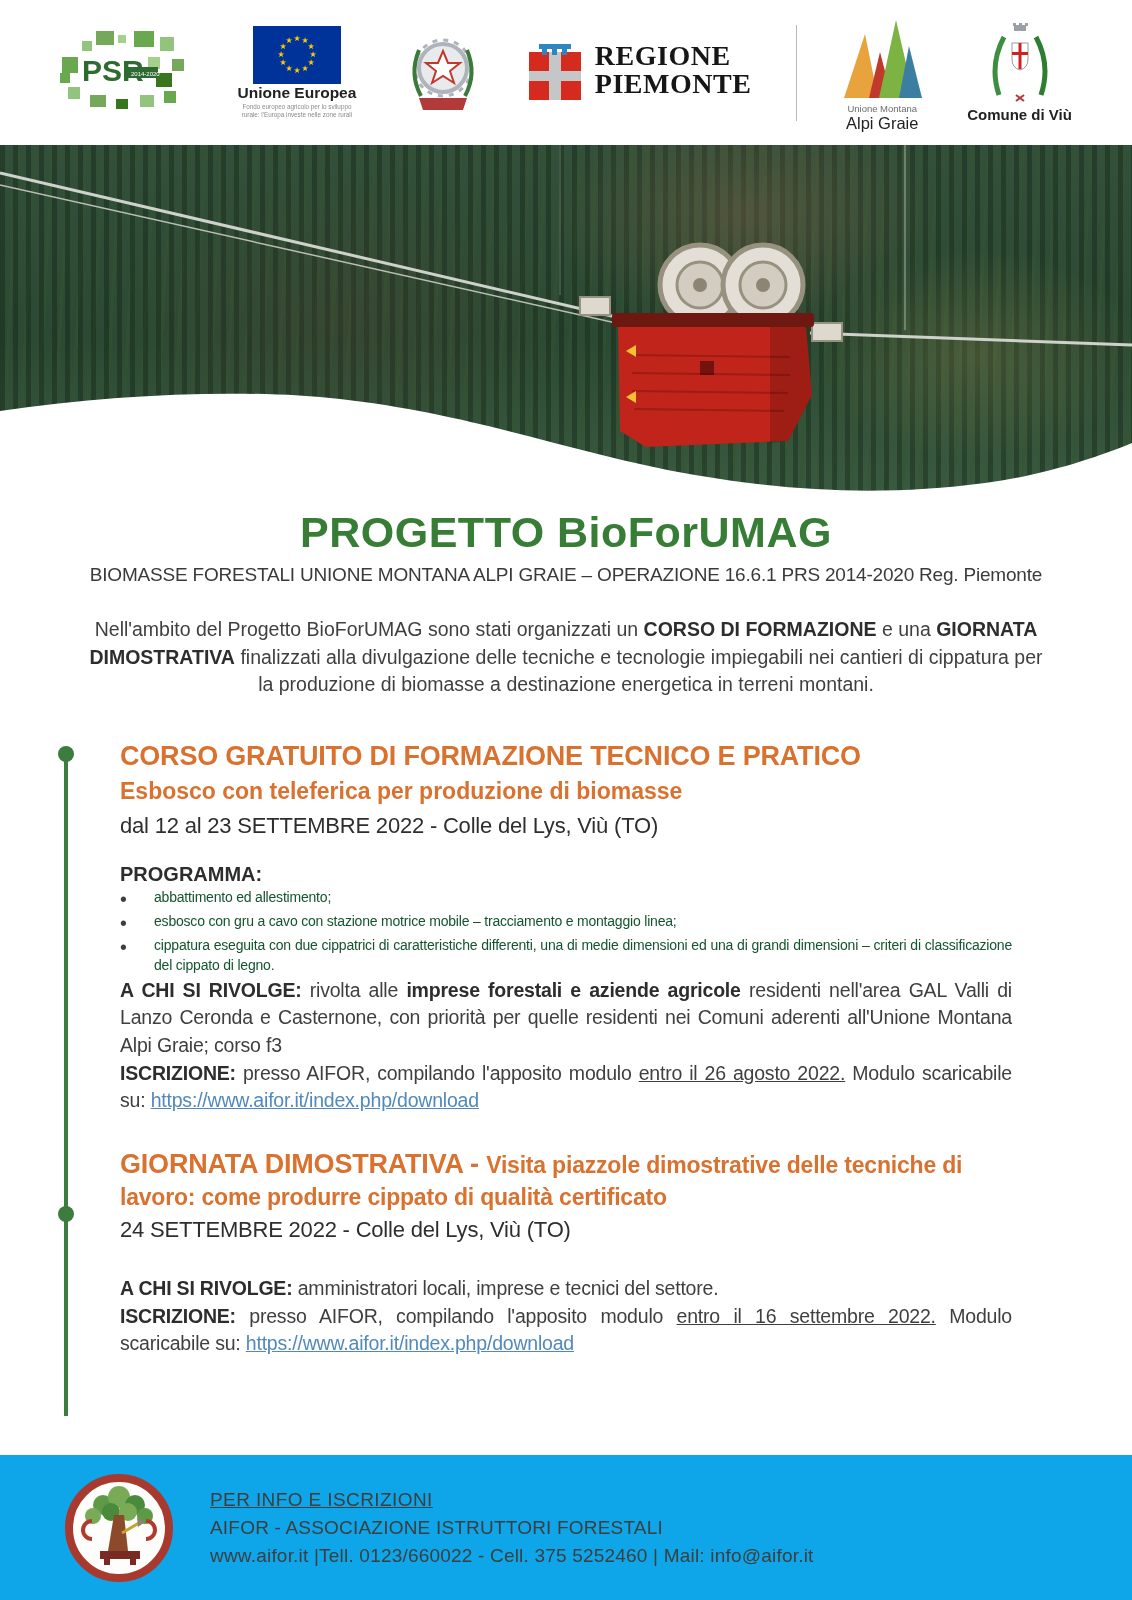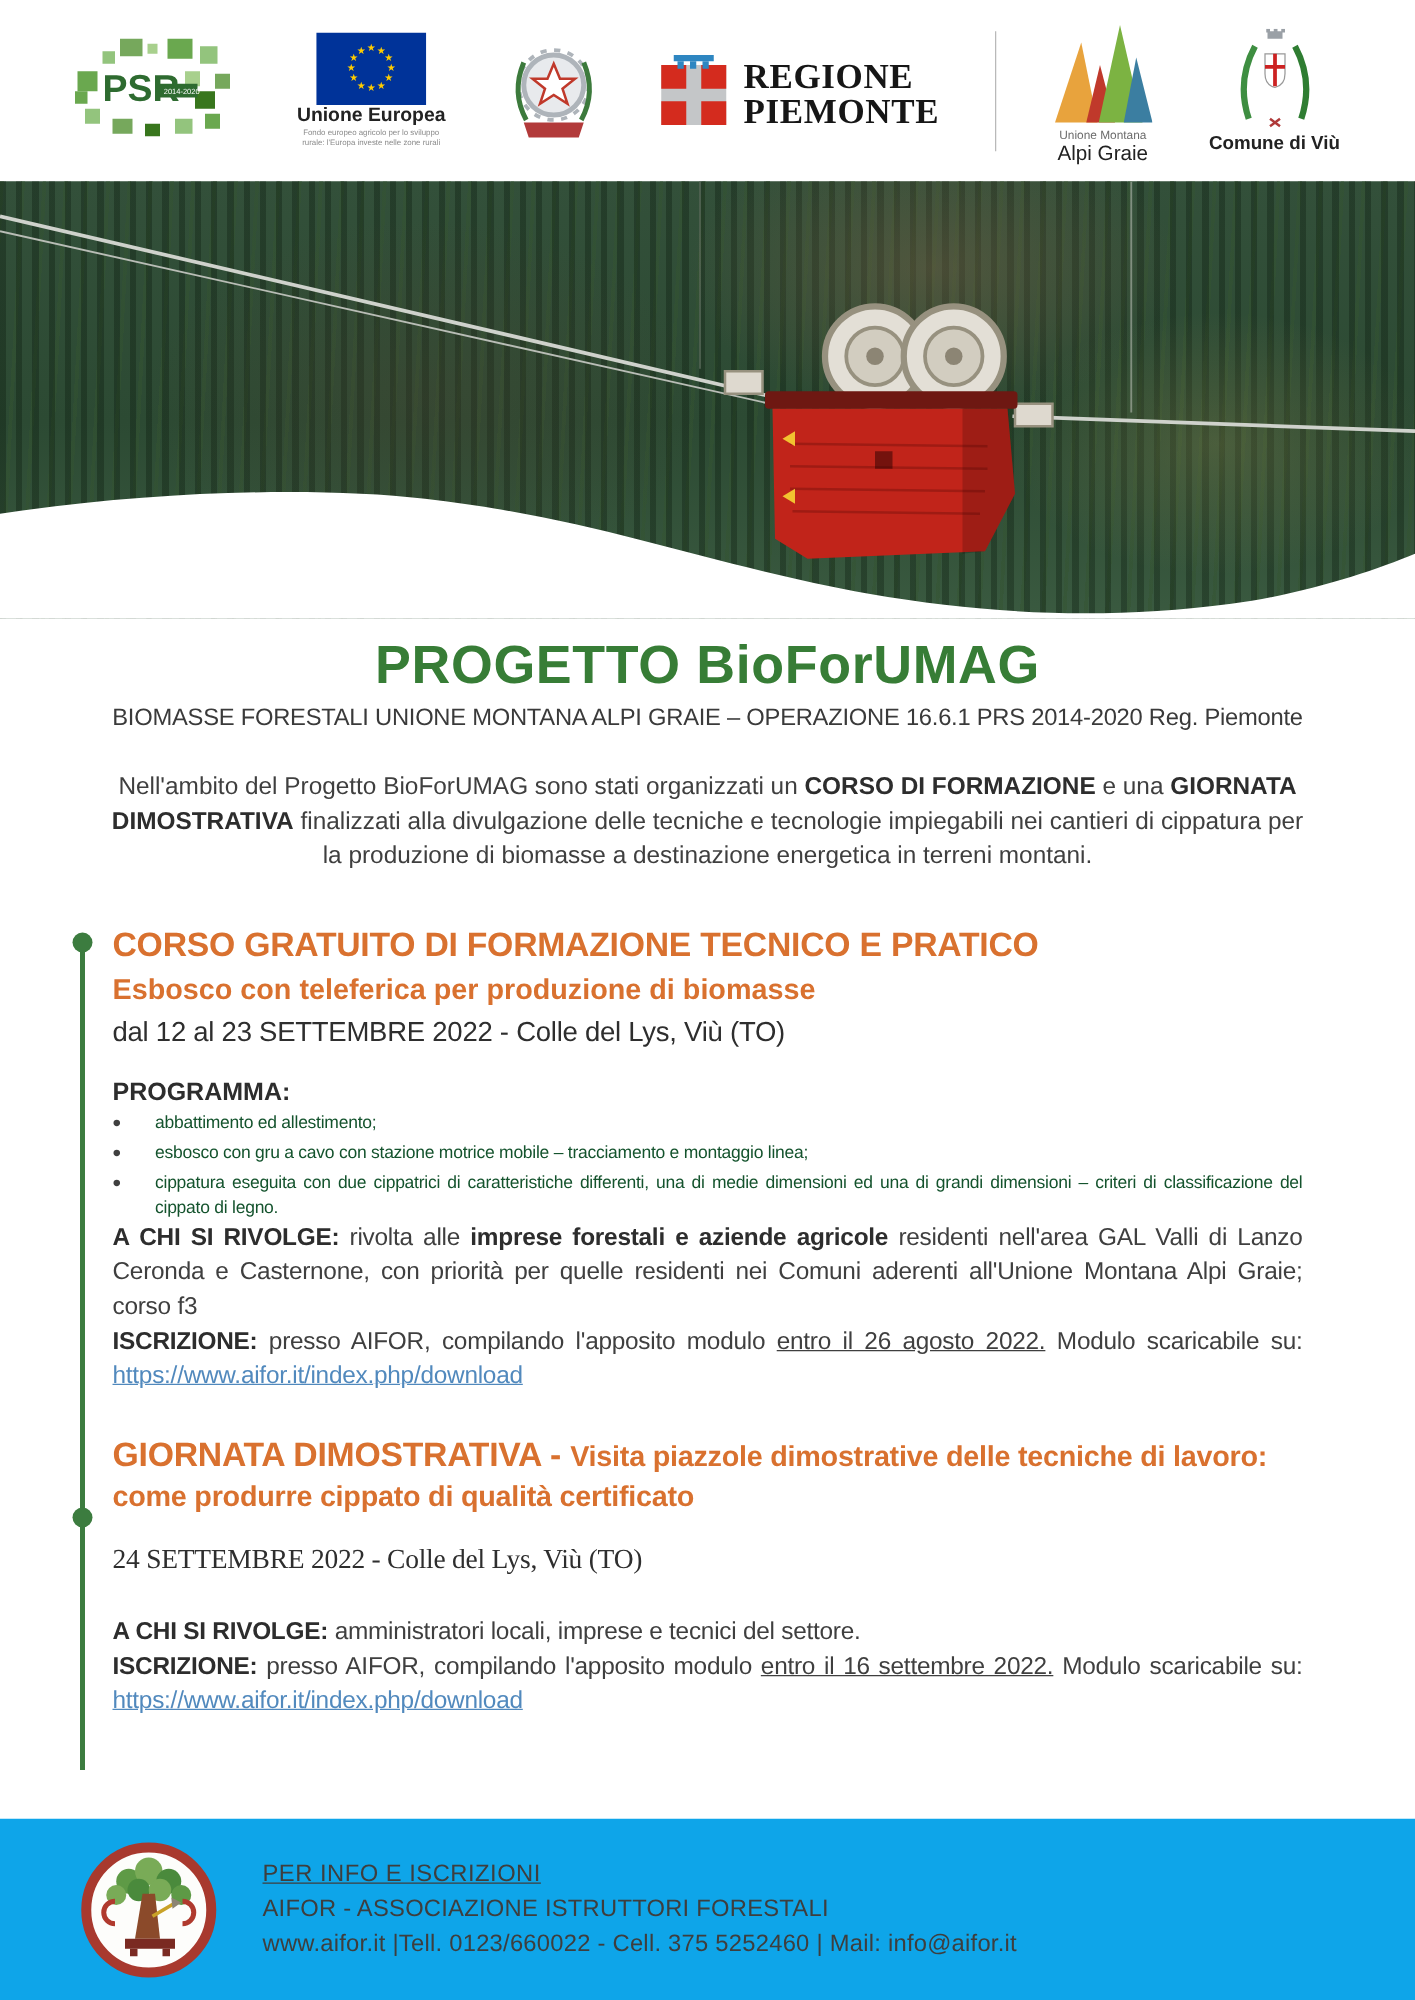--- a/index.html
+++ b/index.html
@@ -5,21 +5,21 @@
   html,body{margin:0;padding:0;background:#e9e9e9;}
   .page{position:relative;width:1132px;height:1600px;margin:0 auto;background:#fff;overflow:hidden;
         font-family:"Liberation Sans", sans-serif;color:#3f3f3f;}
 
   
   .logos{height:145px;display:flex;align-items:center;justify-content:space-between;
          padding:0 60px;box-sizing:border-box;background:#fff;}
   .logo{display:flex;flex-direction:column;align-items:center;}
   .eu-label{font-size:15.5px;font-weight:bold;color:#222;margin-top:0;}
   .eu-caption{font-size:6.3px;line-height:1.25;color:#8a8a8a;text-align:center;width:128px;margin-top:1px;}
-  .regione-wrap{display:flex;align-items:flex-end;gap:10px;}
+  .regione-wrap{display:flex;align-items:flex-start;gap:10px;}
   .regione-text{font-family:"Liberation Serif", serif;font-size:28px;font-weight:600;
                 color:#161616;line-height:1.0;letter-spacing:.5px;}
   .hdr-divider{width:1px;height:96px;background:#b9b9b9;}
   .alpi-line1{font-size:9.5px;color:#6b6b6b;margin-top:3px;}
   .alpi-line2{font-size:16.5px;font-weight:normal;color:#222;}
   .viu-label{font-size:15px;font-weight:bold;color:#222;margin-top:3px;}
 
   
   .hero{position:relative;height:350px;overflow:hidden;
     background:
@@ -30,21 +30,21 @@
       repeating-linear-gradient(93deg, rgba(52,84,48,.45) 0 3px, rgba(0,0,0,0) 3px 17px),
       linear-gradient(180deg,#33503a 0%,#2c4a33 55%,#3a5a40 100%);}
   .hero svg{position:absolute;left:0;top:0;width:100%;height:100%;}
   .hero .wave{position:absolute;left:0;bottom:-1px;top:auto;height:131px;width:100%;}
 
   
   .title{margin-top:13px;text-align:center;font-size:43px;font-weight:bold;color:#377d36;letter-spacing:.5px;}
   .subtitle{margin-top:7px;text-align:center;font-size:19px;font-weight:normal;color:#3a3a3a;letter-spacing:-.2px;}
 
   
-  .content{padding:0 90px;}
+  .content{padding:0 120px;}
   .intro{margin:30px auto 0;width:966px;text-align:center;font-size:19.5px;line-height:1.42;color:#3f3f3f;}
   .b{font-weight:bold;color:#2d2d2d;}
   .u{text-decoration:underline;}
   .body{margin:0;font-size:19.5px;line-height:1.42;color:#3f3f3f;text-align:justify;letter-spacing:-.2px;}
   .link{color:#5189bd;text-decoration:underline;cursor:pointer;}
 
   .sec{margin-top:42px;}
   .sec-head{font-size:27px;font-weight:bold;color:#d9712f;line-height:1.18;letter-spacing:-.2px;}
   .sec-head .small{font-size:23px;}
   .sec-sub{margin-top:5px;font-size:23px;font-weight:bold;color:#d9712f;}
@@ -243,21 +243,21 @@
         <span class="bullet-text">cippatura eseguita con due cippatrici di caratteristiche differenti, una di medie dimensioni ed una di grandi dimensioni – criteri di classificazione del cippato di legno.</span>
       </div>
 
       <p class="body"><span class="b">A CHI SI RIVOLGE:</span><span> rivolta alle </span><span class="b">imprese forestali e aziende agricole</span><span> residenti nell'area GAL Valli di Lanzo Ceronda e Casternone, con priorità per quelle residenti nei Comuni aderenti all'Unione Montana Alpi Graie; corso f3</span></p>
 
       <p class="body"><span class="b">ISCRIZIONE:</span><span> presso AIFOR, compilando l'apposito modulo </span><span class="u">entro il 26 agosto 2022.</span><span> Modulo scaricabile su: </span><a class="link">https://www.aifor.it/index.php/download</a></p>
     </section>
 
     <section class="sec" style="margin-top:34px;">
       <div class="sec-head"><span>GIORNATA DIMOSTRATIVA - </span><span class="small">Visita piazzole dimostrative delle tecniche di lavoro: come produrre cippato di qualità certificato</span></div>
-      <div class="date" style="margin-top:21px;font-family:Liberation Serif, serif;">24 SETTEMBRE 2022 - Colle del Lys, Viù (TO)</div>
+      <div class="date" style="margin-top:4px;">24 SETTEMBRE 2022 - Colle del Lys, Viù (TO)</div>
 
       <p class="body" style="margin-top:32px;"><span class="b">A CHI SI RIVOLGE:</span><span> amministratori locali, imprese e tecnici del settore.</span></p>
 
       <p class="body"><span class="b">ISCRIZIONE:</span><span> presso AIFOR, compilando l'apposito modulo </span><span class="u">entro il 16 settembre 2022.</span><span> Modulo scaricabile su: </span><a class="link">https://www.aifor.it/index.php/download</a></p>
     </section>
   </div>
 
   <footer class="footer">
     <svg width="114" height="114" viewBox="0 0 114 114">
       <circle cx="57" cy="57" r="50" fill="#fdfdfb" stroke="#a8392e" stroke-width="8"></circle>

